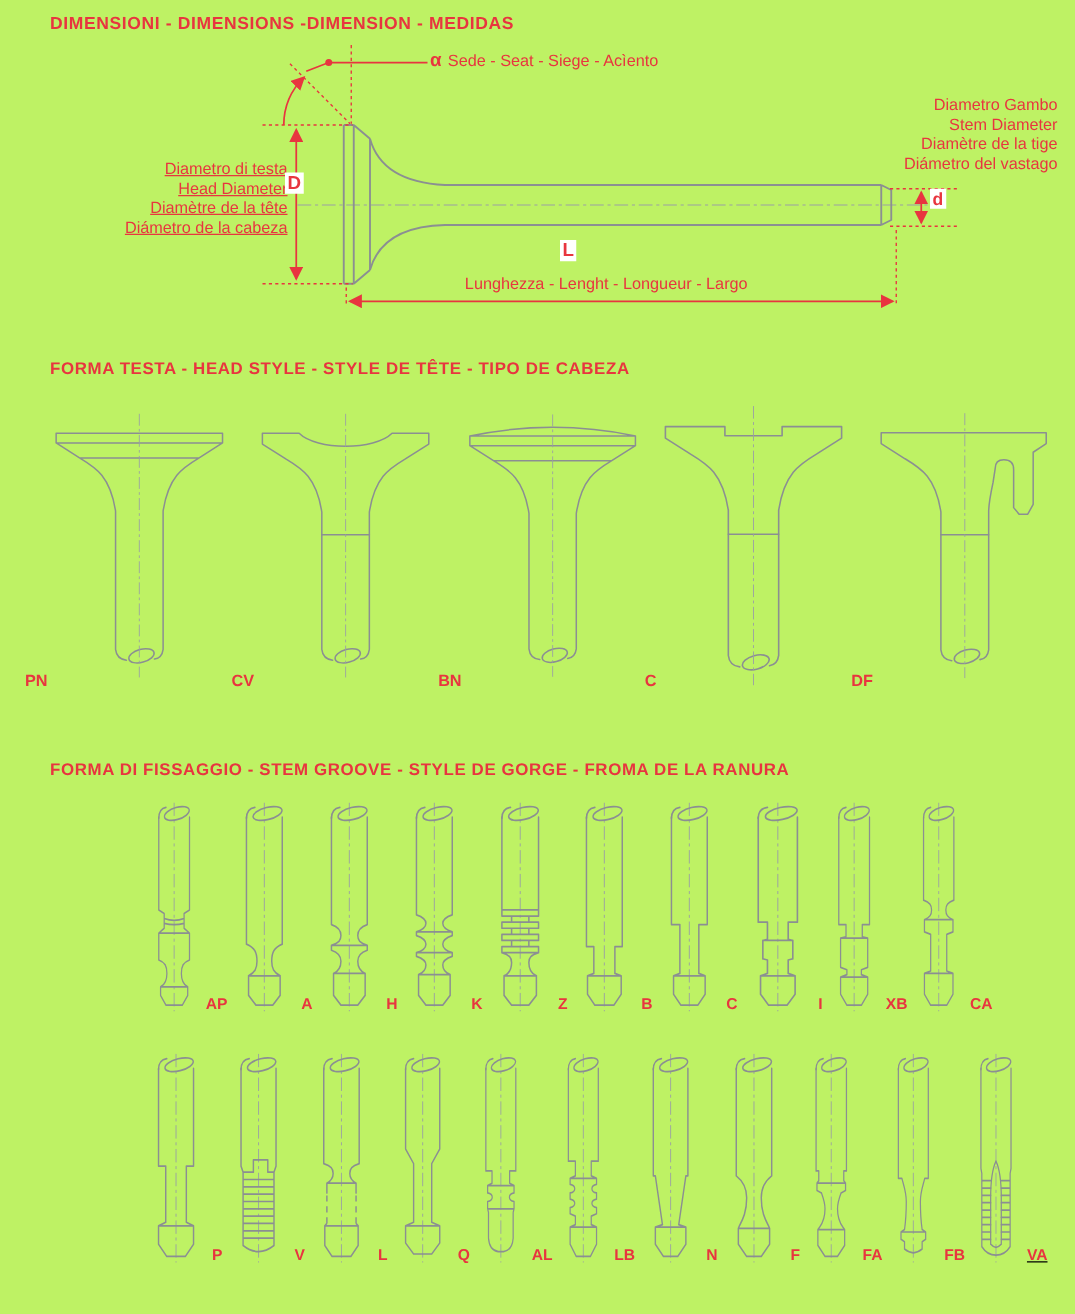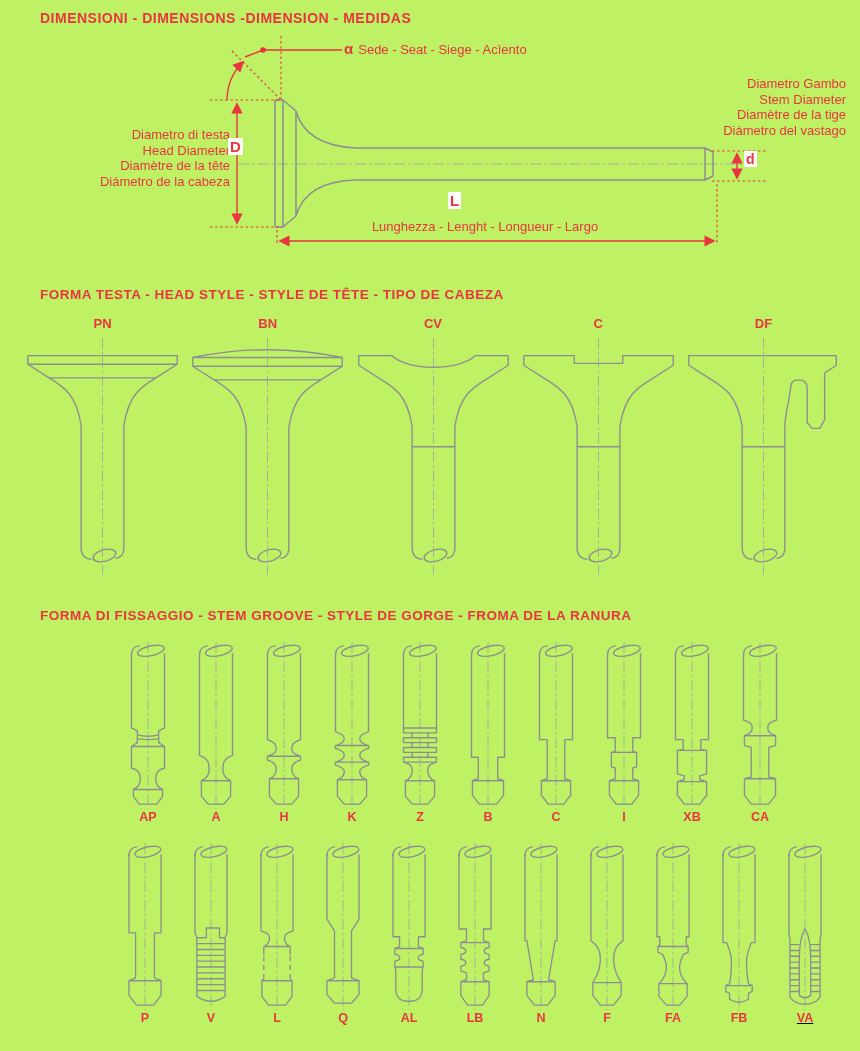--- a/index.html
+++ b/index.html
@@ -6,21 +6,21 @@
   #page{position:relative;width:860px;height:1051px;background:#bef264;overflow:hidden;
         font-family:"Liberation Sans",sans-serif;}
   .sec-title{position:absolute;font-size:13.5px;font-weight:bold;letter-spacing:.5px;color:#e8353f;white-space:nowrap;}
   .dim-label{position:absolute;font-size:13px;line-height:15.5px;color:#e8353f;}
   .dim-sym{position:absolute;font-size:15px;font-weight:bold;color:#e8353f;background:#fff;padding:0 2px;}
   .alpha-row{position:absolute;font-size:13px;color:#e8353f;white-space:nowrap;}
   .alpha-row b{font-size:15px;margin-right:5px;}
   .right-align{text-align:right;}
   .center-align{text-align:center;}
   .fig-row{position:absolute;display:flex;justify-content:space-between;}
-  .fig-cell{display:flex;flex-direction:column;align-items:center;}
+  .fig-cell{display:flex;flex-direction:row;align-items:flex-end;}
   .fig-code{font-size:13px;font-weight:bold;color:#e8353f;margin-bottom:5px;}
   .stem-code{font-size:12.5px;font-weight:bold;color:#e8353f;margin-top:0;}
   svg{display:block;}
   .g{fill:none;stroke:#8b8f92;stroke-width:1.4;stroke-linejoin:round;stroke-linecap:round;}
   .g2{fill:none;stroke:#8b8f92;stroke-width:1.5;stroke-linejoin:round;}
   .cl{stroke:#9aa0a3;stroke-width:.8;fill:none;stroke-dasharray:11 3 2.5 3;}
   .r{stroke:#e8353f;stroke-width:1.4;fill:none;}
   .rd{stroke:#e8353f;stroke-width:1.1;fill:none;stroke-dasharray:2.5 2.6;}
   .dashed{fill:none;stroke:#8b8f92;stroke-width:1.4;stroke-dasharray:5 4;}
 </style>
@@ -68,21 +68,21 @@
     <b>α</b><span>Sede - Seat - Siege - Acìento</span>
   </div>
 
   <div class="dim-label right-align" style="left:644px;top:76px;width:202px;">
     <div>Diametro Gambo</div>
     <div>Stem Diameter</div>
     <div>Diamètre de la tige</div>
     <div>Diámetro del vastago</div>
   </div>
 
-  <div class="dim-label right-align" style="left:28px;top:127px;width:202px;">
+  <div class="dim-label right-align" style="left:28px;top:127px;width:202px;text-decoration:underline;">
     <div>Diametro di testa</div>
     <div>Head Diameter</div>
     <div>Diamètre de la tête</div>
     <div>Diámetro de la cabeza</div>
   </div>
 
   <div class="dim-sym" style="left:228px;top:138px;">D</div>
   <div class="dim-sym" style="left:744px;top:151px;font-size:14px;">d</div>
   <div class="dim-sym" style="left:448px;top:192px;">L</div>
   <div class="dim-label center-align" style="left:270px;top:219px;width:430px;">Lunghezza - Lenght - Longueur - Largo</div>
@@ -94,39 +94,39 @@
     <div class="fig-cell" style="width:165px;">
       <div class="fig-code">PN</div>
       <svg width="165" height="241" viewBox="0 0 170 248">
         <path class="g" d="M8,20H162 M8,20V29 M162,20V29 M8,29H162 M8,29L30,43 M162,29L140,43 M30,43H140 M30,43C45,52 58,60 63,92 M140,43C125,52 112,60 107,92 M63,92V220 M107,92V220 M63,220Q64,229 73,230 M107,220Q106,228 99,229"></path>
         <ellipse class="g" fill="url(#hatch)" cx="87" cy="226" rx="12" ry="6" transform="rotate(-15 87 226)"></ellipse>
         <line class="cl" x1="85" y1="2" x2="85" y2="246"></line>
       </svg>
     </div>
 
     <div class="fig-cell" style="width:165px;">
-      <div class="fig-code">BN</div>
-      <svg width="165" height="241" viewBox="0 0 170 248">
-        <path class="g" d="M8,22Q85,6 162,22 M8,22V31 M162,22V31 M8,22H162 M8,31H162 M8,31L30,45 M162,31L140,45 M30,45H140 M30,45C45,54 58,62 63,94 M140,45C125,54 112,62 107,94 M63,94V220 M107,94V220 M63,220Q64,229 73,230 M107,220Q106,228 99,229"></path>
-        <ellipse class="g" fill="url(#hatch)" cx="87" cy="226" rx="12" ry="6" transform="rotate(-15 87 226)"></ellipse>
-        <line class="cl" x1="85" y1="2" x2="85" y2="246"></line>
-      </svg>
-    </div>
-
-    <div class="fig-cell" style="width:165px;">
       <div class="fig-code">CV</div>
       <svg width="165" height="241" viewBox="0 0 170 248">
         <path class="g" fill="url(#hatch)" d="M8,20H42C58,36 112,36 128,20H162V30L140,44C125,53 112,61 107,93V114H63V93C58,61 45,53 30,44L8,30Z"></path>
         <path class="g" d="M63,114V220 M107,114V220 M63,220Q64,229 73,230 M107,220Q106,228 99,229"></path>
         <ellipse class="g" fill="url(#hatch)" cx="87" cy="226" rx="12" ry="6" transform="rotate(-15 87 226)"></ellipse>
         <line class="cl" x1="85" y1="2" x2="85" y2="246"></line>
       </svg>
     </div>
 
     <div class="fig-cell" style="width:165px;">
+      <div class="fig-code">BN</div>
+      <svg width="165" height="241" viewBox="0 0 170 248">
+        <path class="g" d="M8,22Q85,6 162,22 M8,22V31 M162,22V31 M8,22H162 M8,31H162 M8,31L30,45 M162,31L140,45 M30,45H140 M30,45C45,54 58,62 63,94 M140,45C125,54 112,62 107,94 M63,94V220 M107,94V220 M63,220Q64,229 73,230 M107,220Q106,228 99,229"></path>
+        <ellipse class="g" fill="url(#hatch)" cx="87" cy="226" rx="12" ry="6" transform="rotate(-15 87 226)"></ellipse>
+        <line class="cl" x1="85" y1="2" x2="85" y2="246"></line>
+      </svg>
+    </div>
+
+    <div class="fig-cell" style="width:165px;">
       <div class="fig-code">C</div>
       <svg width="165" height="241" viewBox="0 0 170 248">
         <path class="g" fill="url(#hatch)" d="M8,20H60V28H110V20H162V30L140,44C125,53 112,61 107,93V114H63V93C58,61 45,53 30,44L8,30Z"></path>
         <path class="g" d="M63,114V220 M107,114V220 M63,220Q64,229 73,230 M107,220Q106,228 99,229"></path>
         <ellipse class="g" fill="url(#hatch)" cx="87" cy="226" rx="12" ry="6" transform="rotate(-15 87 226)"></ellipse>
         <line class="cl" x1="85" y1="2" x2="85" y2="246"></line>
       </svg>
     </div>
 
     <div class="fig-cell" style="width:165px;">

